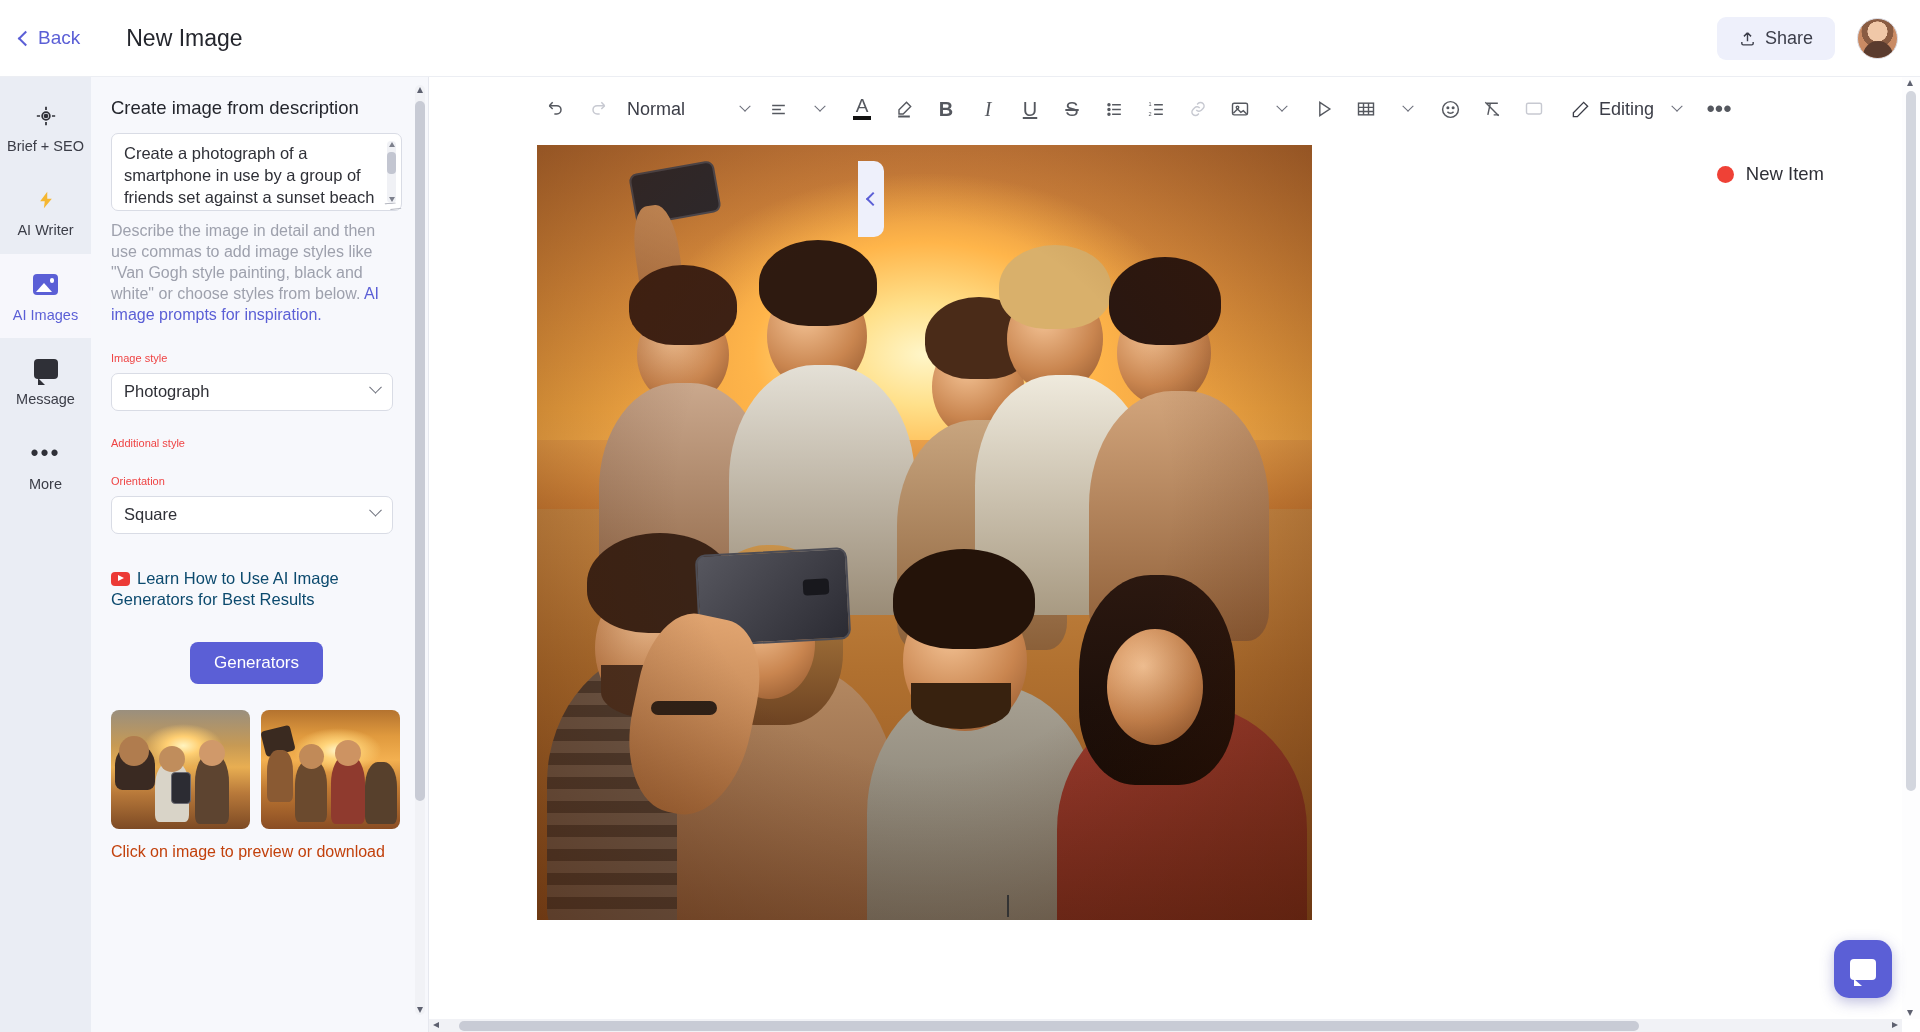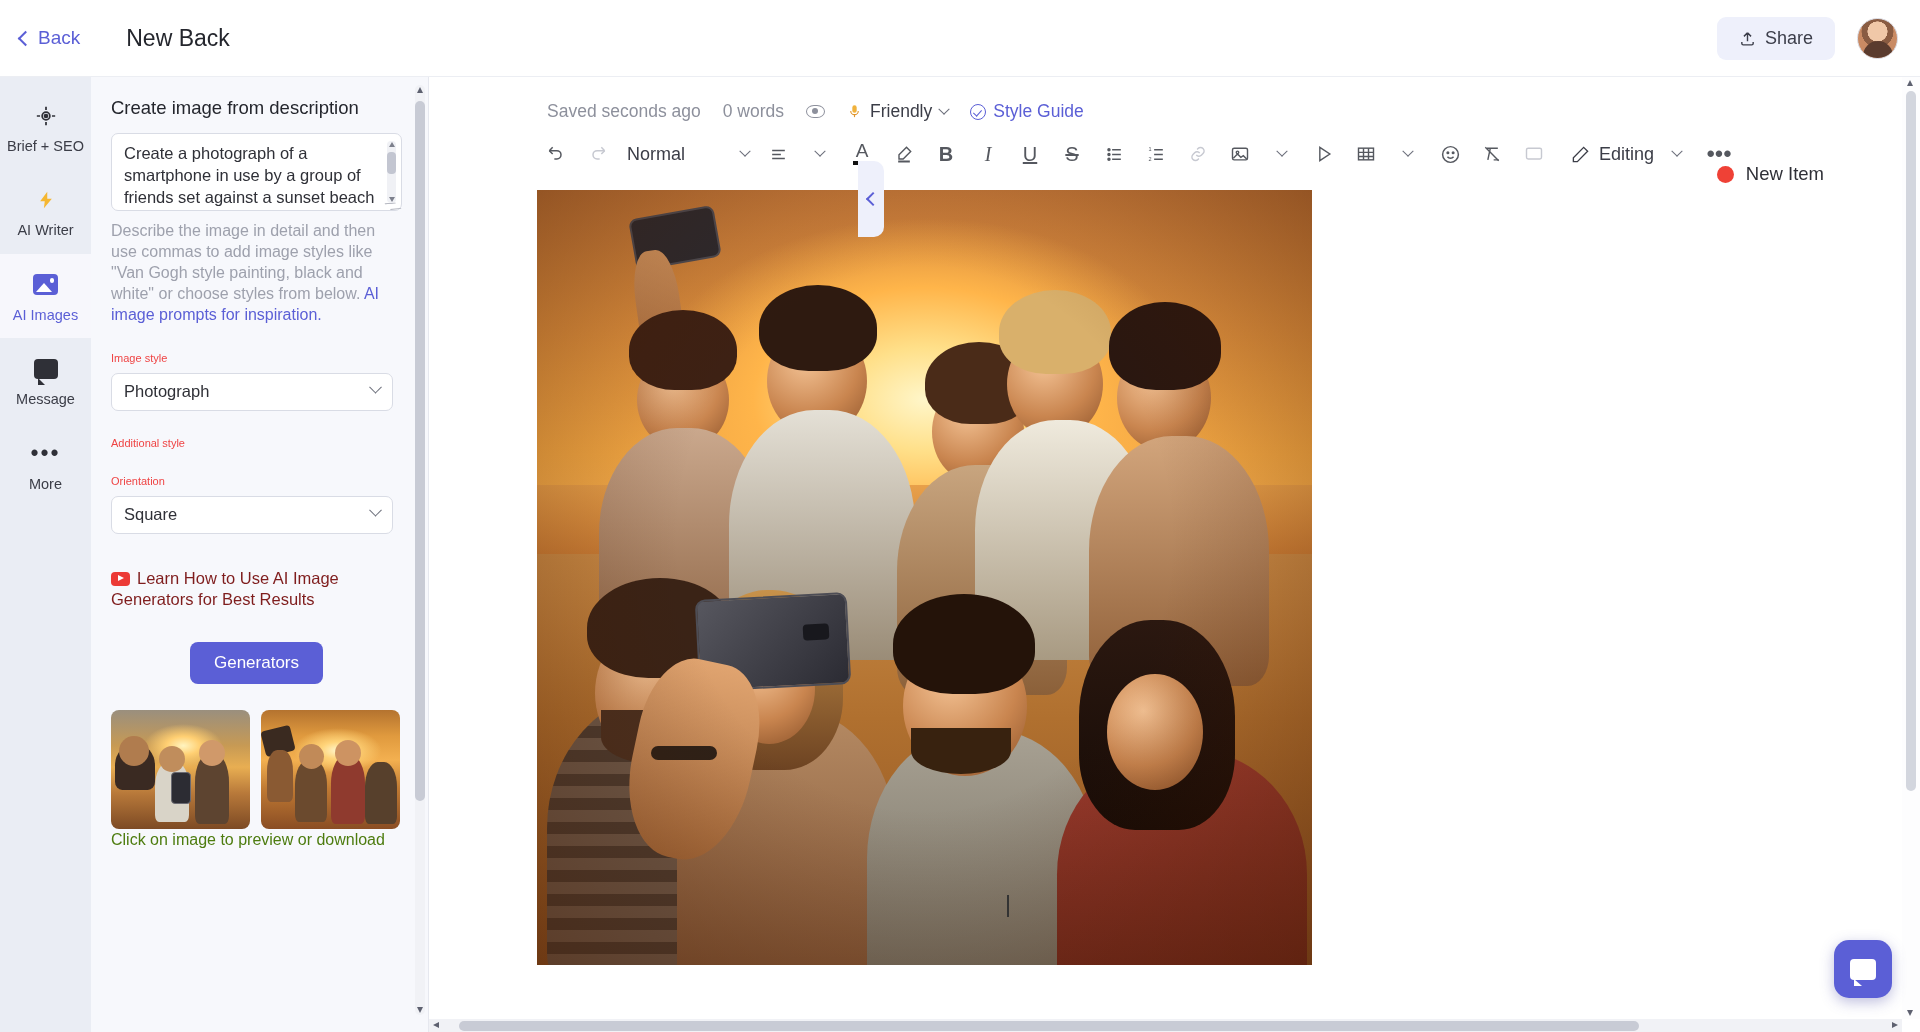--- a/index.html
+++ b/index.html
@@ -177,42 +177,42 @@
     display: flex; align-items: center; padding: 0 12px;
     font-size: 16.5px; color: #2f3037; cursor: pointer;
   }
   .select .chev {
     margin-left: auto; width: 9px; height: 9px;
     border-right: 1.8px solid #6b6e7a; border-bottom: 1.8px solid #6b6e7a;
     transform: rotate(45deg) translate(-3px,-3px);
   }
   .yt-link {
     margin-top: 34px; font-size: 16.5px; line-height: 1.28;
-    color: #7f1d1d; cursor: pointer;
+    color: #0c4a6e; cursor: pointer;
   }
   .yt-ico {
     display: inline-block; width: 19px; height: 14px; border-radius: 4px;
     background: #ec3a36; position: relative; vertical-align: -2px; margin-right: 7px;
   }
   .yt-ico::after {
     content: ""; position: absolute; left: 7px; top: 3.5px;
     border-left: 6px solid #fff; border-top: 3.5px solid transparent;
     border-bottom: 3.5px solid transparent;
   }
   .regen-row { display: flex; justify-content: center; margin-top: 32px; }
   .regen {
     background: #5b5fd6; color: #fff; border: none; border-radius: 8px;
     padding: 11px 24px; font-size: 17px; font-family: inherit; cursor: pointer;
   }
   .thumbs { display: flex; gap: 11px; margin-top: 26px; }
   .thumb {
     width: 139px; height: 119px; border-radius: 8px; overflow: hidden;
     cursor: pointer; position: relative;
   }
-  .caption { font-size: 16px; color: #4d7c0f; margin-top: 2px; }
+  .caption { font-size: 16px; color: #c2410c; margin-top: 14px; }
 
   .panel-scroll {
     position: absolute; right: 3px; top: 8px; width: 10px; height: 930px;
     background: #f1f2f6; border-radius: 5px;
   }
   .panel-scroll i {
     position: absolute; left: 0; top: 16px; width: 10px; height: 700px;
     background: #c8cbd5; border-radius: 5px; display: block;
   }
   .panel-scroll b, .panel-scroll s {
@@ -361,21 +361,21 @@
   .caret { position: absolute; left: 578px; top: 818px; width: 2px; height: 22px; background: #333; }
 </style>
 </head>
 <body>
 
 <div class="topbar">
   <div class="back-btn">
     <span class="back-chev"></span>
     <span>Back</span>
   </div>
-  <div class="file-title">New Back</div>
+  <div class="file-title">New Image</div>
   <div class="topbar-right">
     <div class="share-btn">
       <svg width="17" height="17" viewBox="0 0 24 24" fill="none" stroke="#3c3e4a" stroke-width="2">
         <path d="M12 16V4M12 4l-5 5M12 4l5 5M4 17v2a2 2 0 002 2h12a2 2 0 002-2v-2"></path>
       </svg>
       <span>Share</span>
     </div>
     <div class="avatar"></div>
   </div>
 </div>
@@ -501,38 +501,20 @@
         <s></s>
     </span>
   </div>
 
   <div class="editor">
 
     <div class="collapse">
       <span class="c-chev"></span>
     </div>
 
-    <div class="ed-meta">
-      <span>Saved seconds ago</span>
-      <span>0 words</span>
-      <span class="eye"></span>
-      <span class="tone">
-        <svg width="15" height="19" viewBox="0 0 24 24">
-          <rect x="8.5" y="2" width="7" height="12" rx="3.5" fill="#f0b23c"></rect>
-          <path d="M6 11a6 6 0 0012 0" fill="none" stroke="#e0952c" stroke-width="1.8"></path>
-          <path d="M12 17v4" stroke="#e0952c" stroke-width="1.8"></path>
-        </svg>
-        <span>Friendly</span>
-        <span class="chev-s"></span>
-      </span>
-      <span class="styleguide">
-        <span class="circ-chk"></span>
-        <span>Style Guide</span>
-      </span>
-    </div>
 
     <div class="new-item">
       <span class="red-dot"></span>
       <span>New Item</span>
     </div>
 
     <div class="toolbar">
       <span class="tb">
         <svg width="20" height="20" viewBox="0 0 24 24" fill="none" stroke="#55585f" stroke-width="1.8">
           <path d="M4 8h9a5 5 0 010 10h-3"></path>

